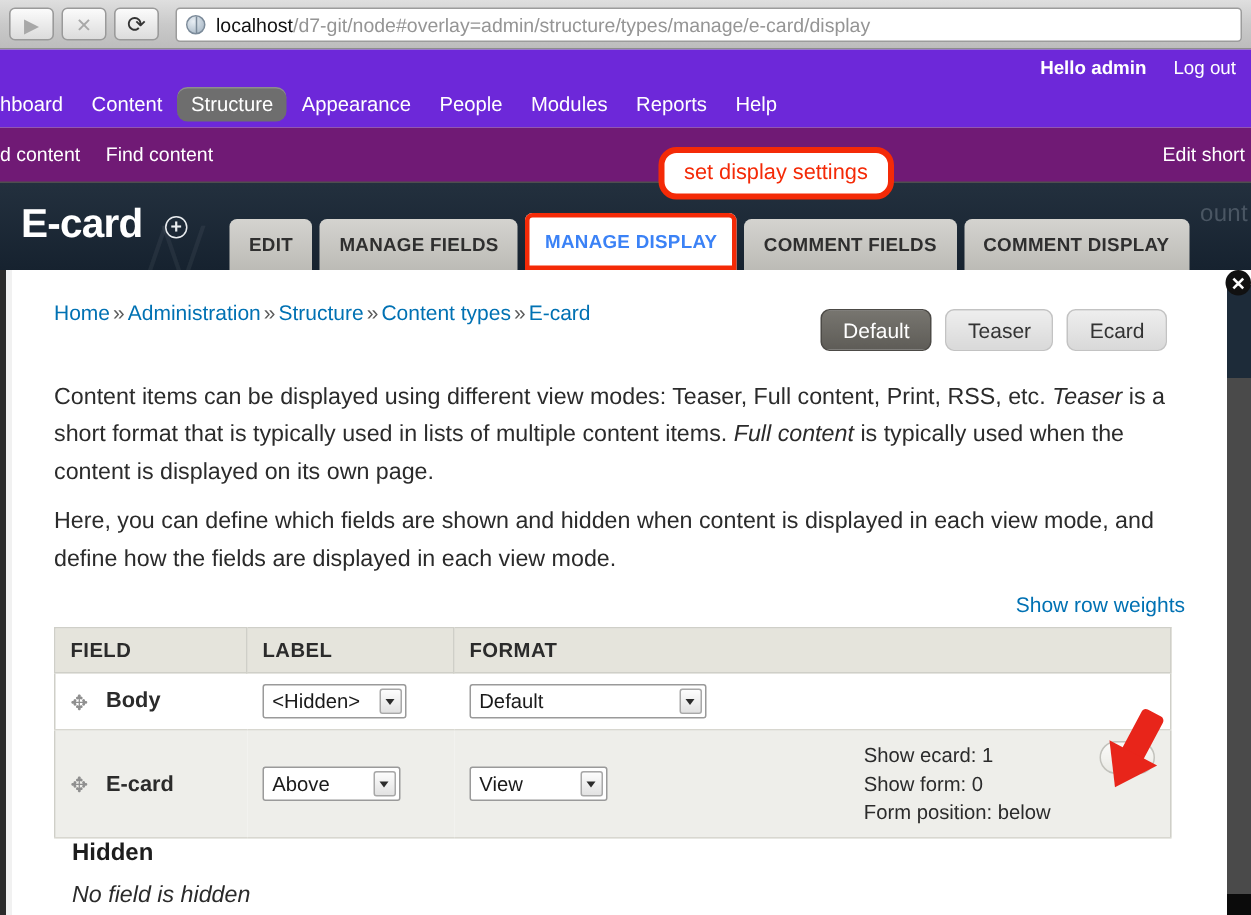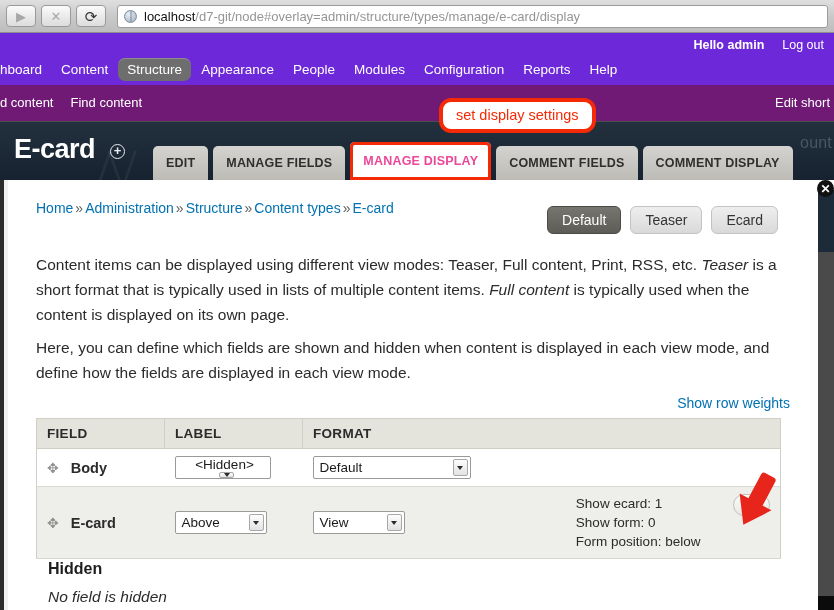--- a/index.html
+++ b/index.html
@@ -120,21 +120,21 @@
   }
   .tab {
     height: 34px; margin-right: 5px; padding: 0 13px;
     display: flex; align-items: center; justify-content: center;
     background: linear-gradient(to bottom, #d4d3cf 0%, #bcbbb6 100%);
     border-radius: 5px 5px 0 0;
     font-size: 12.5px; font-weight: bold; color: #2f2f2f;
     letter-spacing: .2px; white-space: nowrap;
   }
   .tab.active {
-    background: #ffffff; color: #ec4899; height: 38px;
+    background: #ffffff; color: #3b82f6; height: 38px;
   }
   .tab.highlight {
     outline: 3px solid #f42a07; outline-offset: -3px;
   }
 
   
   .page {
     position: absolute; top: 180px; left: 8px;
     width: 810px; height: 430px;
     background: #ffffff;
@@ -222,21 +222,21 @@
     margin-right: 12px; vertical-align: middle;
   }
   .field-name { font-weight: bold; vertical-align: middle; }
 
   .sel {
     display: inline-flex; align-items: center; justify-content: space-between;
     background: #ffffff; border: 1px solid #9a9a9a;
     border-radius: 2px; height: 23px; padding: 0 2px 0 6px;
     font-size: 13.5px; color: #1a1a1a;
   }
-  .sel.w-small { width: 96px; flex-direction: column; }
+  .sel.w-small { width: 96px; }
   .sel.w-mid { width: 92px; }
   .sel.w-big { width: 158px; }
   .sel .arrow-box {
     width: 15px; height: 17px; margin-left: 4px;
     background: linear-gradient(to bottom, #fdfdfd, #e2e2e2);
     border: 1px solid #a8a8a8; border-radius: 2px;
     display: flex; align-items: center; justify-content: center;
   }
   .sel .arrow-box::after {
     content: ""; border-left: 3.5px solid transparent;
@@ -310,21 +310,20 @@
       <div><span>Hello </span><b>admin</b></div>
       <div>Log out</div>
     </div>
     <div class="toolbar-menu" id="admin-menu">
         <div class="tb-item first">hboard</div>
         <div class="tb-item">Content</div>
         <div class="tb-item active">Structure</div>
         <div class="tb-item">Appearance</div>
         <div class="tb-item">People</div>
         <div class="tb-item">Modules</div>
-        <div class="tb-item">Configuration</div>
         <div class="tb-item">Reports</div>
         <div class="tb-item">Help</div>
       </div>
   </div>
 
   <div class="shortcut-bar">
     <div class="shortcut-left" id="shortcut-links">
         <div>d content</div>
         <div>Find content</div>
       </div>

